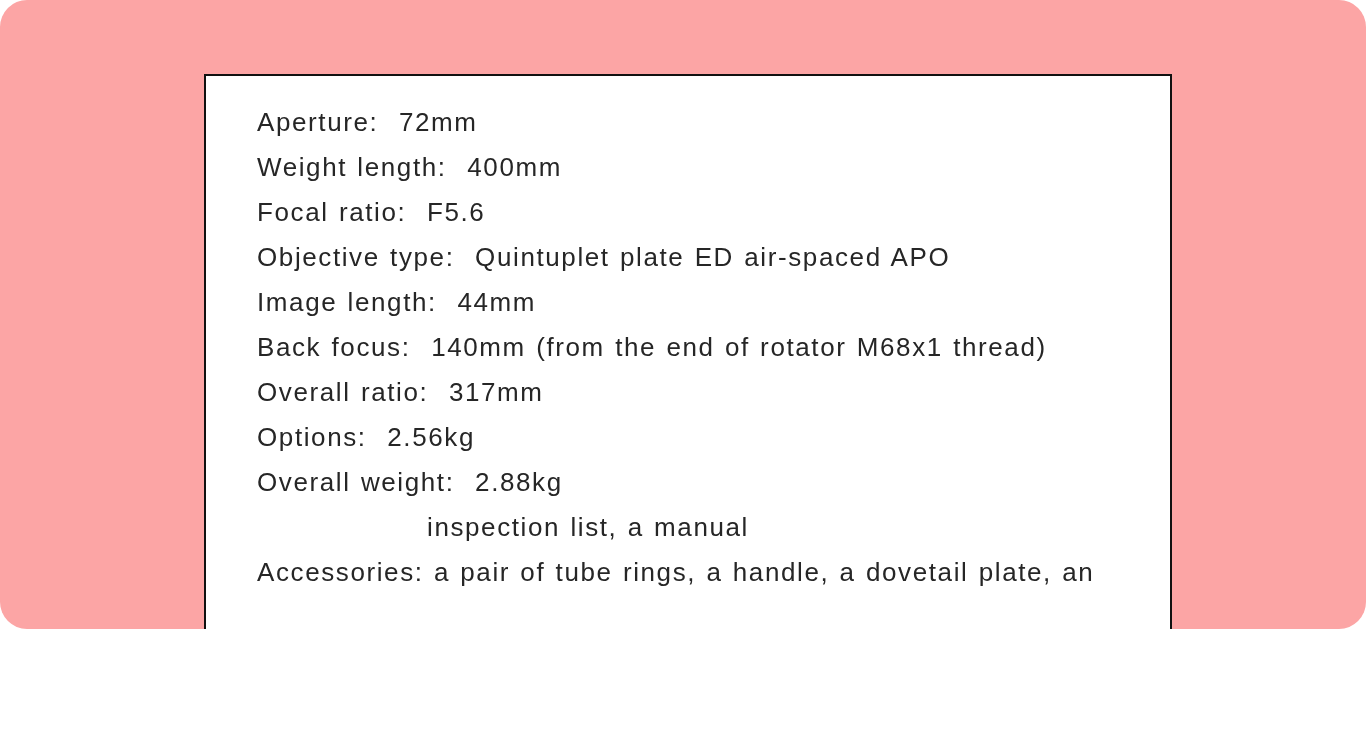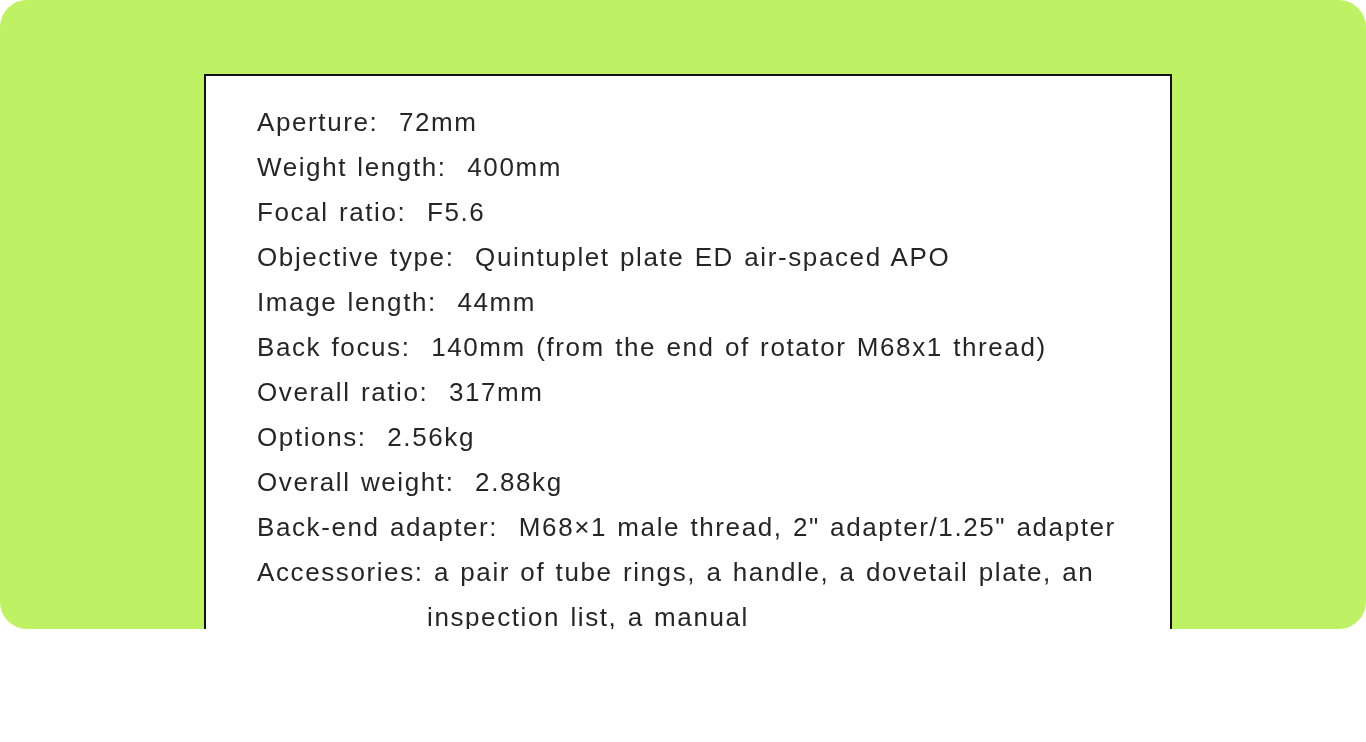--- a/index.html
+++ b/index.html
@@ -4,21 +4,21 @@
 <style>
   html, body {
     margin: 0;
     padding: 0;
     background: #ffffff;
   }
   .canvas {
     position: relative;
     width: 1366px;
     height: 629px;
-    background: #bef264;
+    background: #fca5a5;
     overflow: hidden;
     font-family: "Liberation Sans", sans-serif;
     border-radius: 27px;
   }
   .spec-box {
     position: absolute;
     left: 204px;
     top: 74px;
     width: 968px;
     height: 595px;
@@ -46,17 +46,16 @@
   <div class="spec-box">
     <div class="spec-line">Aperture:  72mm</div>
     <div class="spec-line">Weight length:  400mm</div>
     <div class="spec-line">Focal ratio:  F5.6</div>
     <div class="spec-line">Objective type:  Quintuplet plate ED air-spaced APO</div>
     <div class="spec-line">Image length:  44mm</div>
     <div class="spec-line">Back focus:  140mm (from the end of rotator M68x1 thread)</div>
     <div class="spec-line">Overall ratio:  317mm</div>
     <div class="spec-line">Options:  2.56kg</div>
     <div class="spec-line">Overall weight:  2.88kg</div>
-    <div class="spec-line">Back-end adapter:  M68×1 male thread, 2" adapter/1.25" adapter</div>
+    <div class="spec-line indent">inspection list, a manual</div>
     <div class="spec-line">Accessories: a pair of tube rings, a handle, a dovetail plate, an</div>
-    <div class="spec-line indent">inspection list, a manual</div>
   </div>
 </div>
 
 </body></html>

